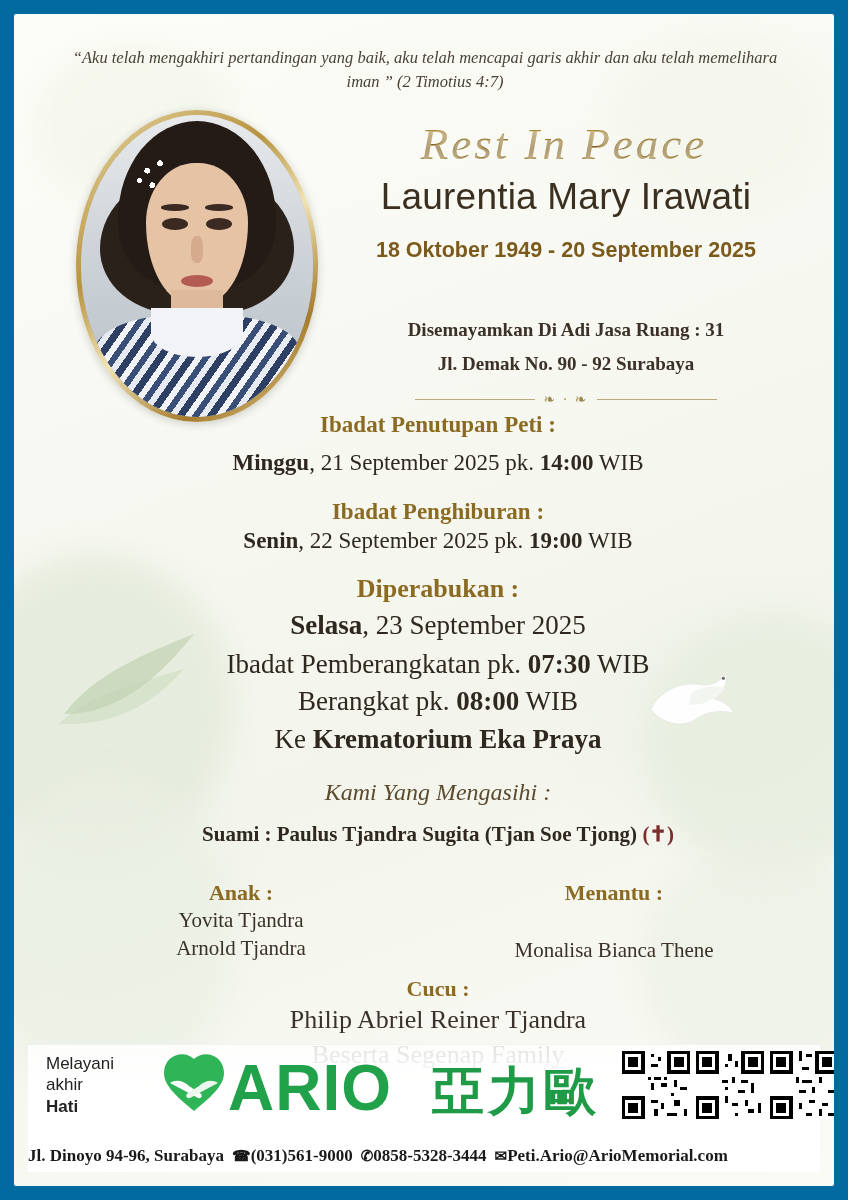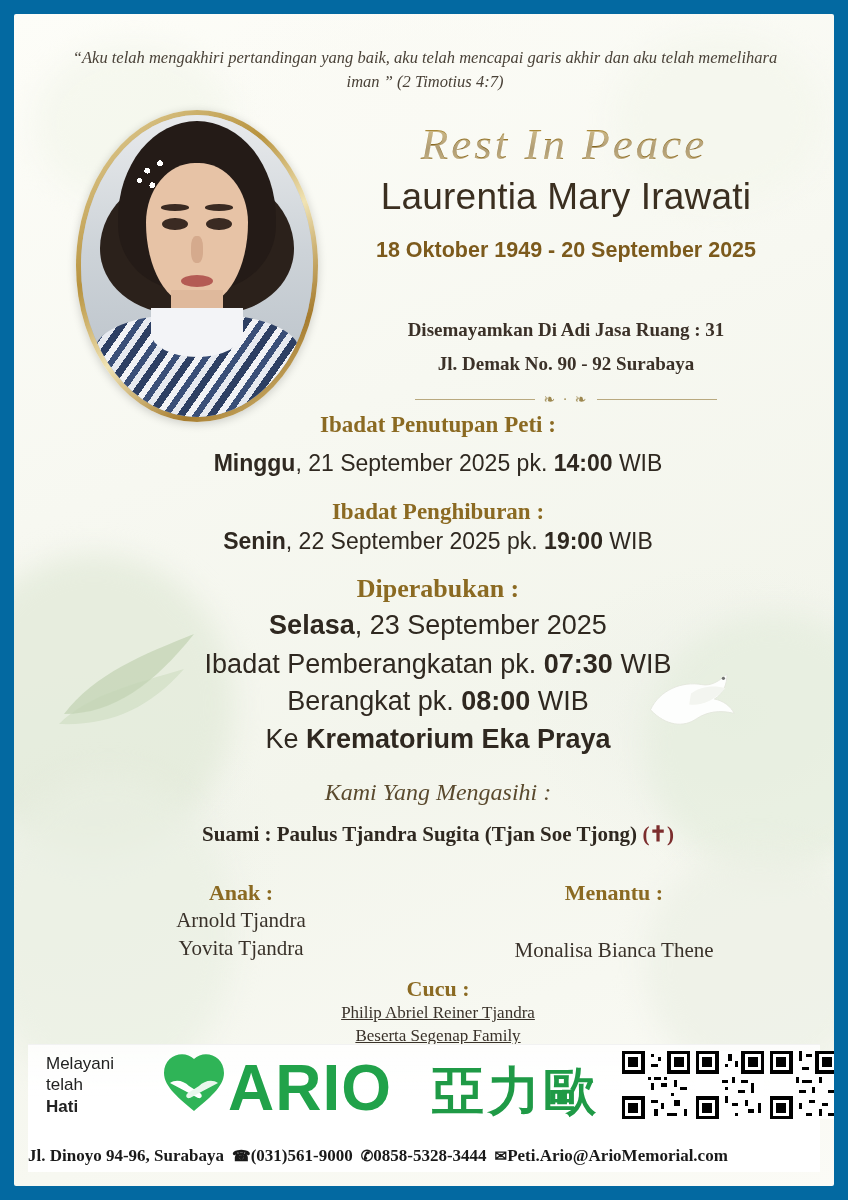--- a/index.html
+++ b/index.html
@@ -139,21 +139,21 @@
   }
   .divider .ln { height: 1px; width: 120px; background: #b9a97f; }
   .divider .orn { color: #9d8850; font-size: 14px; letter-spacing: 2px; }
 
   .block { position: absolute; left: 40px; width: 768px; text-align: center; }
   .lbl-gold {
     font-family: "Liberation Serif", serif;
     font-weight: bold; color: #8b6a22; font-size: 23px;
   }
   .lbl-dark {
-    font-family: Liberation Sans, sans-serif;
+    font-family: Liberation Serif, serif;
     color: #2f2820; font-size: 23px;
   }
   .b { font-weight: bold; }
 
   .s1 { top: 398px; }
   .s1b { top: 436px; }
   .s2 { top: 485px; }
   .s2b { top: 514px; }
   .s3 { top: 560px; }
   .s3b { top: 596px; font-size: 27px; }
@@ -173,21 +173,21 @@
   }
   .cross { color: #7c2d2d; font-family: "Liberation Serif", serif; }
 
   .col-left { position: absolute; left: 62px; top: 866px; width: 330px; text-align: center; }
   .col-right { position: absolute; left: 420px; top: 866px; width: 360px; text-align: center; }
   .col-head { font-family: "Liberation Serif", serif; font-weight: bold; font-size: 22px; color: #8b6a22; }
   .col-item { font-family: "Liberation Serif", serif; font-size: 21px; color: #3a322a; line-height: 1.35; }
 
   .cucu { position: absolute; left: 40px; top: 962px; width: 768px; text-align: center; }
   .cucu .col-head { font-size: 22px; }
-  .cucu .col-item { font-size: 17px; text-decoration: underline; }
+  .cucu .col-item { font-size: 26px; }
 
   
   .footer {
     position: absolute; left: 14px; right: 14px; bottom: 14px; height: 128px;
     background: linear-gradient(180deg, rgba(255,255,255,0.86), #ffffff 40%);
     border-top: 1px solid rgba(0,0,0,0.05);
   }
   .melayani {
     position: absolute; left: 18px; top: 8px; width: 110px;
     font-family: "Liberation Sans", sans-serif; font-size: 17px; color: #222; line-height: 1.25;
@@ -309,39 +309,39 @@
 
     <div class="loving">Kami Yang Mengasihi :</div>
 
     <div class="husband">
       <span>Suami : </span><span>Paulus Tjandra Sugita (Tjan Soe Tjong)</span>
       <span class="cross">(✝)</span>
     </div>
 
     <div class="col-left">
       <div class="col-head">Anak :</div>
+      <div class="col-item">Yovita Tjandra</div>
       <div class="col-item">Arnold Tjandra</div>
-      <div class="col-item">Yovita Tjandra</div>
     </div>
 
     <div class="col-right">
       <div class="col-head">Menantu :</div>
       <div class="col-item" style="margin-top:30px;">Monalisa Bianca Thene</div>
     </div>
 
     <div class="cucu">
       <div class="col-head">Cucu :</div>
       <div class="col-item">Philip Abriel Reiner Tjandra</div>
       <div class="col-item">Beserta Segenap Family</div>
     </div>
 
     <div class="footer">
       <div class="melayani">
         <div>Melayani</div>
-        <div>telah</div>
+        <div>akhir</div>
         <div class="hati">Hati</div>
       </div>
 
       <svg class="logo-hands" viewBox="0 0 80 66">
         <path d="M40,6 C30,-4 10,2 10,20 C10,34 26,46 40,58 C54,46 70,34 70,20 C70,2 50,-4 40,6 Z" fill="#2fb457"></path>
         <path d="M16,30 C22,26 30,28 35,33 L46,40 C49,42 48,46 44,45 L33,39" fill="#ffffff"></path>
         <path d="M64,30 C58,26 50,28 45,33 L34,40 C31,42 32,46 36,45 L47,39" fill="#e9f7ec"></path>
       </svg>
 
       <div class="ario">ARIO</div>

